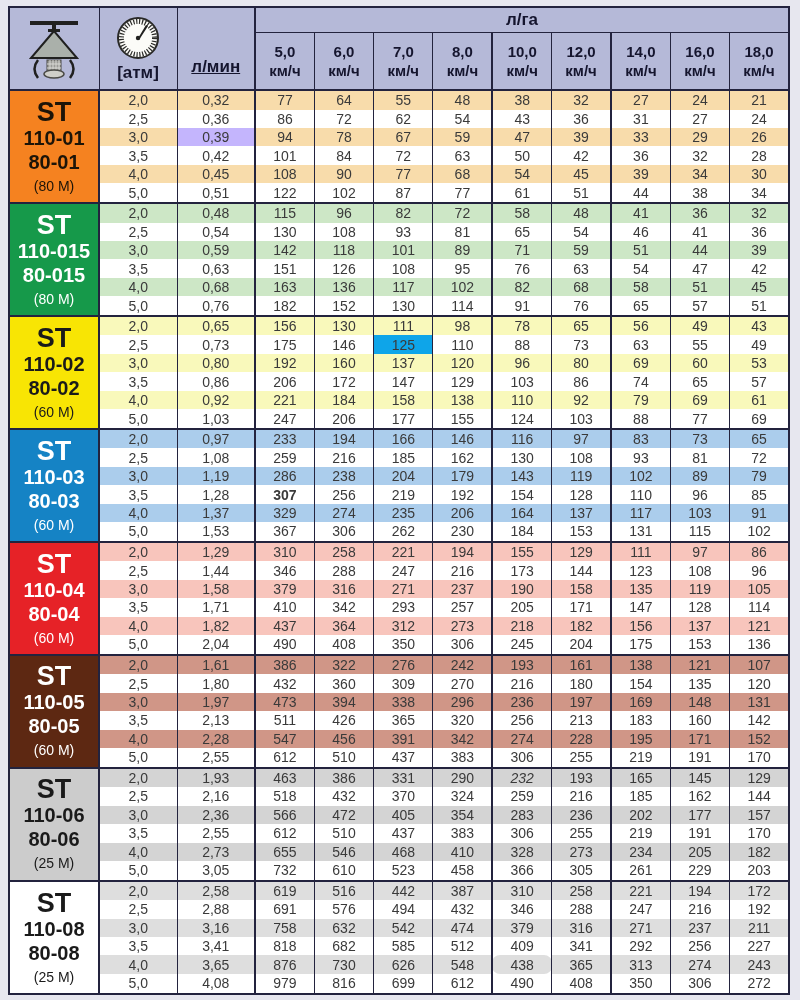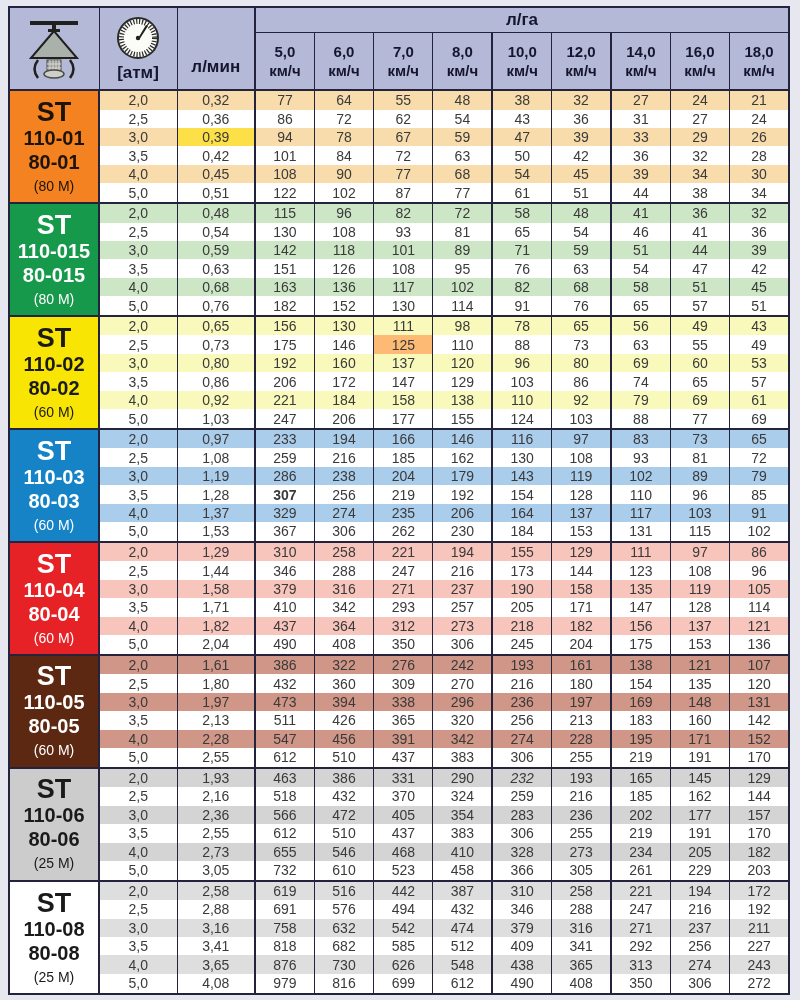--- a/index.html
+++ b/index.html
@@ -16,21 +16,21 @@
     padding:0;margin:0;text-align:center;vertical-align:middle;
     border-left:1px solid #23233e;border-right:1px solid #23233e;
     overflow:hidden;white-space:nowrap;
   }
   
   thead th{background:#b5b9d8;color:#15152e;border-top:1px solid #23233e;}
   th.lga{font-size:17px;font-weight:bold;height:24px;border-bottom:1px solid #23233e;}
   th.speed{font-size:15px;font-weight:bold;line-height:1.3;height:56px;border-bottom:2px solid #23233e;}
   th.iconcell{border-bottom:2px solid #23233e;vertical-align:middle;}
   th.gaugecell div{font-size:17px;font-weight:bold;margin-top:2px;}
-  th.flowcell{vertical-align:bottom;}
+  th.flowcell{vertical-align:bottom;text-decoration:underline;}
   th.flowcell div{font-size:17px;font-weight:bold;padding-bottom:12px;}
   
   tbody td{border-top:none;border-bottom:none;font-size:14px;color:#3a3a3a;}
   tr.gtop td{border-top:2px solid #23233e;}
   td.sep,th.sep{border-left:2px solid #23233e;}
   td.label{
     border-left:2px solid #23233e;border-right:2px solid #23233e;
     vertical-align:middle;line-height:1.1;
   }
   td.label .model{font-size:27px;font-weight:bold;line-height:1.0;}
@@ -154,21 +154,21 @@
           <td class="num" style="background: rgb(255, 255, 255);">62</td>
           <td class="num" style="background: rgb(255, 255, 255);">54</td>
           <td class="num sep" style="background: rgb(255, 255, 255);">43</td>
           <td class="num" style="background: rgb(255, 255, 255);">36</td>
           <td class="num sep" style="background: rgb(255, 255, 255);">31</td>
           <td class="num" style="background: rgb(255, 255, 255);">27</td>
           <td class="num" style="background: rgb(255, 255, 255);">24</td>
         </tr>
         <tr>
           <td class="num" style="background: rgb(248, 220, 171);">3,0</td>
-          <td class="num" style="background: #fde047;">0,39</td>
+          <td class="num" style="background: #c4b5fd;">0,39</td>
           <td class="num sep" style="background: rgb(248, 220, 171);">94</td>
           <td class="num" style="background: rgb(248, 220, 171);">78</td>
           <td class="num" style="background: rgb(248, 220, 171);">67</td>
           <td class="num" style="background: rgb(248, 220, 171);">59</td>
           <td class="num sep" style="background: rgb(248, 220, 171);">47</td>
           <td class="num" style="background: rgb(248, 220, 171);">39</td>
           <td class="num sep" style="background: rgb(248, 220, 171);">33</td>
           <td class="num" style="background: rgb(248, 220, 171);">29</td>
           <td class="num" style="background: rgb(248, 220, 171);">26</td>
         </tr>
@@ -312,21 +312,21 @@
           <td class="num" style="background: rgb(249, 249, 187);">65</td>
           <td class="num sep" style="background: rgb(249, 249, 187);">56</td>
           <td class="num" style="background: rgb(249, 249, 187);">49</td>
           <td class="num" style="background: rgb(249, 249, 187);">43</td>
         </tr>
         <tr>
           <td class="num" style="background: rgb(255, 255, 255);">2,5</td>
           <td class="num" style="background: rgb(255, 255, 255);">0,73</td>
           <td class="num sep" style="background: rgb(255, 255, 255);">175</td>
           <td class="num" style="background: rgb(255, 255, 255);">146</td>
-          <td class="num" style="background: #fdba74;">125</td>
+          <td class="num" style="background: #0ea5e9;">125</td>
           <td class="num" style="background: rgb(255, 255, 255);">110</td>
           <td class="num sep" style="background: rgb(255, 255, 255);">88</td>
           <td class="num" style="background: rgb(255, 255, 255);">73</td>
           <td class="num sep" style="background: rgb(255, 255, 255);">63</td>
           <td class="num" style="background: rgb(255, 255, 255);">55</td>
           <td class="num" style="background: rgb(255, 255, 255);">49</td>
         </tr>
         <tr>
           <td class="num" style="background: rgb(249, 249, 187);">3,0</td>
           <td class="num" style="background: rgb(249, 249, 187);">0,80</td>
@@ -773,21 +773,21 @@
           <td class="num" style="background: rgb(255, 255, 255);">256</td>
           <td class="num" style="background: rgb(255, 255, 255);">227</td>
         </tr>
         <tr>
           <td class="num" style="background: rgb(222, 222, 222);">4,0</td>
           <td class="num" style="background: rgb(222, 222, 222);">3,65</td>
           <td class="num sep" style="background: rgb(222, 222, 222);">876</td>
           <td class="num" style="background: rgb(222, 222, 222);">730</td>
           <td class="num" style="background: rgb(222, 222, 222);">626</td>
           <td class="num" style="background: rgb(222, 222, 222);">548</td>
-          <td class="num sep" style="background: rgb(222, 222, 222);">438</td>
+          <td class="num sep" style="background: rgb(222, 222, 222); border-radius: 8px;">438</td>
           <td class="num" style="background: rgb(222, 222, 222);">365</td>
           <td class="num sep" style="background: rgb(222, 222, 222);">313</td>
           <td class="num" style="background: rgb(222, 222, 222);">274</td>
           <td class="num" style="background: rgb(222, 222, 222);">243</td>
         </tr>
         <tr>
           <td class="num" style="background: rgb(255, 255, 255);">5,0</td>
           <td class="num" style="background: rgb(255, 255, 255);">4,08</td>
           <td class="num sep" style="background: rgb(255, 255, 255);">979</td>
           <td class="num" style="background: rgb(255, 255, 255);">816</td>

